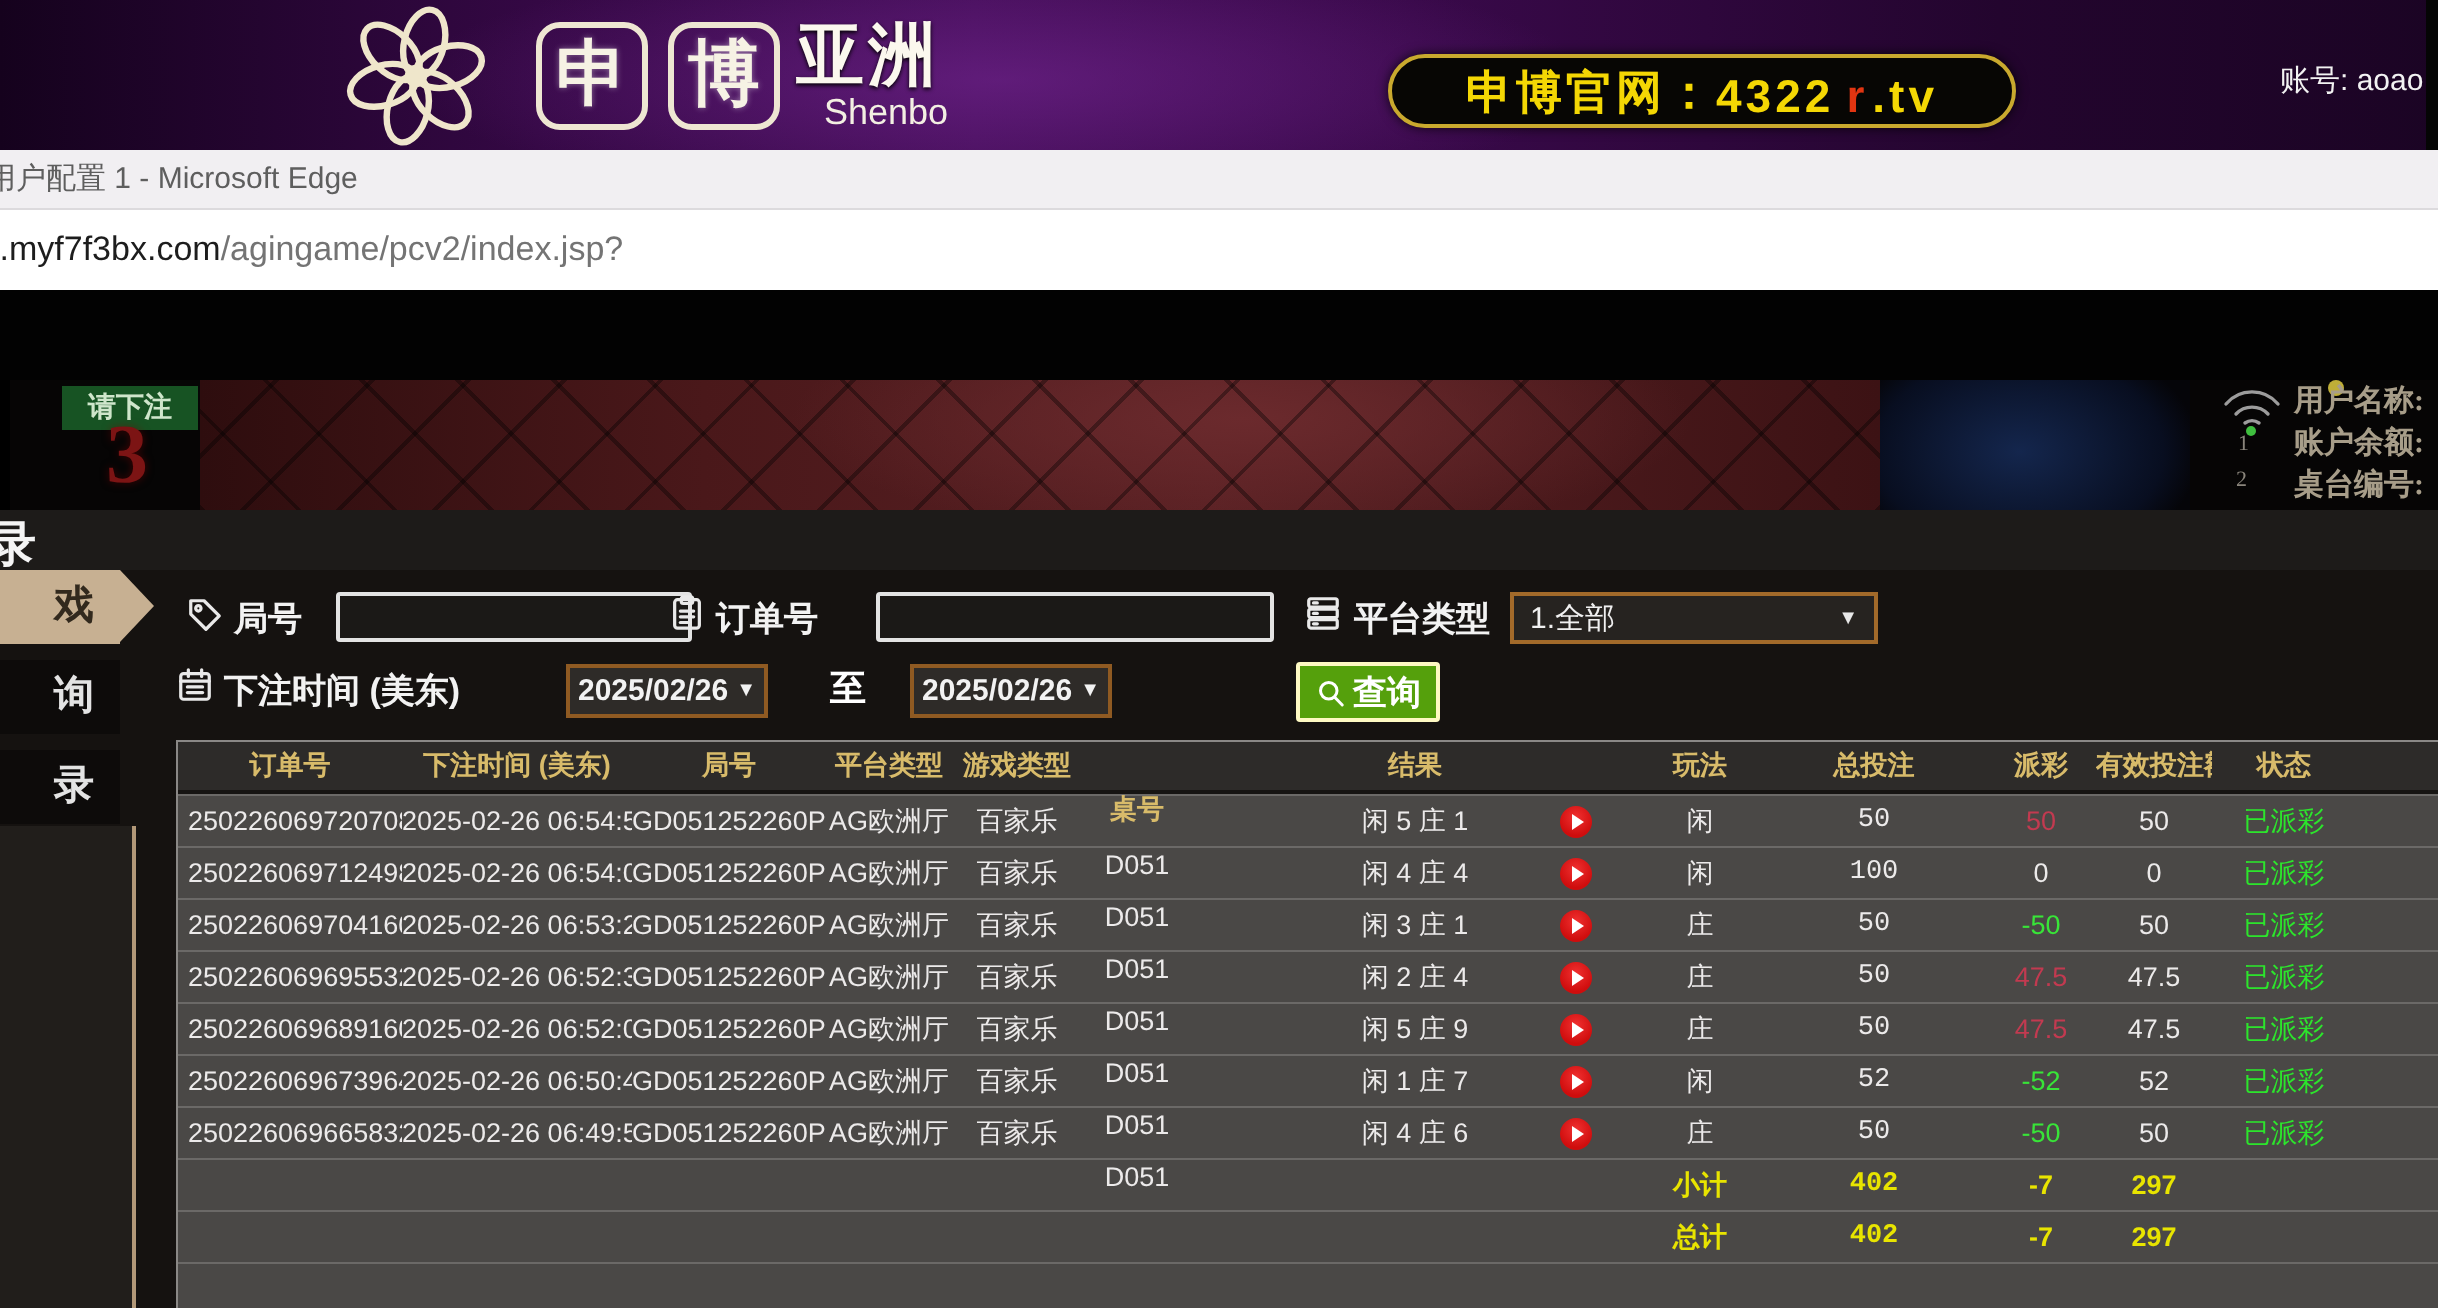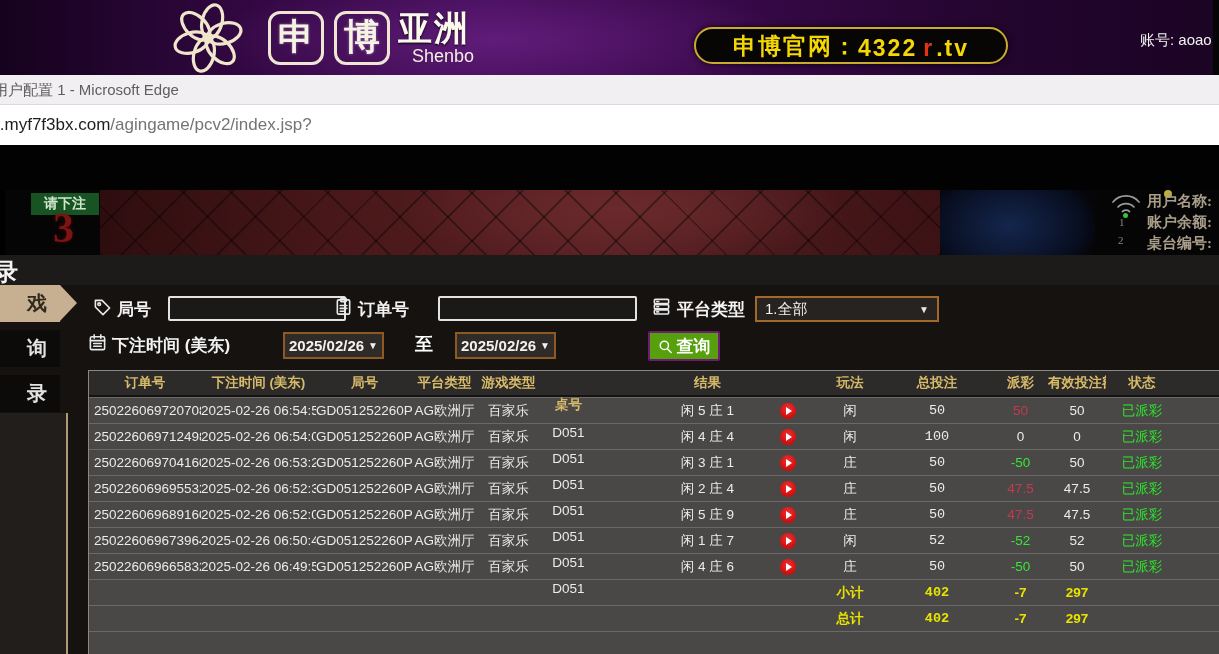--- a/index.html
+++ b/index.html
@@ -86,21 +86,21 @@
   .ftext { position:absolute; height:25px; background:#1b1917; border:2px solid #e3e3e3; border-radius:2px;
     color:#fff; font-size:14px; padding:0 6px; outline:none; }
   .fselect { position:absolute; height:26px; background:#262320; border:2px solid #a26a2a;
     color:#f0f0f0; font-size:15px; display:flex; align-items:center; padding:0 8px; cursor:pointer; }
   .fselect .caret { margin-left:auto; font-size:10px; color:#e8e8e8; }
   .fdate { position:absolute; width:101px; height:27px; background:#2e2b28; border:2px solid #8f5a22;
     color:#f2f2f2; font-size:15px; font-weight:bold; display:flex; align-items:center; justify-content:center; gap:4px; cursor:pointer; }
   .fdate .caret { font-size:10px; }
   .to-label { position:absolute; left:415px; top:47px; color:#fff; font-size:18px; font-weight:bold; }
   .search-btn { position:absolute; left:648px; top:46px; width:72px; height:30px; background:#55a00c;
-    border:2px solid #701a75; border-radius:2px; color:#fff; font-size:17px; font-weight:bold;
+    border:2px solid #fef9c3; border-radius:2px; color:#fff; font-size:17px; font-weight:bold;
     display:flex; align-items:center; justify-content:center; gap:4px; cursor:pointer; }
 
   
   .btable { position:absolute; left:88px; top:85px; width:1131px;
     border-top:1px solid #8a8886; border-left:1px solid #8a8886; font-size:13.5px; color:#eceaea; }
   .trow { display:flex; height:26px; background:#4a4846; border-top:1px solid #6b6967; align-items:center; }
   .trow.thead { background:#2d2b29; border-top:none; color:#d8bb6a; font-weight:bold; border-bottom:2px solid #161412; height:26px; }
   .c { display:block; text-align:center; white-space:nowrap; overflow:hidden; }
   .c1{width:112px; text-align:left; padding-left:5px;}
   .c2{width:115px;} .c3{width:97px;} .c4{width:63px;} .c5{width:65px;} .c6{width:55px;margin-top:44px;}

